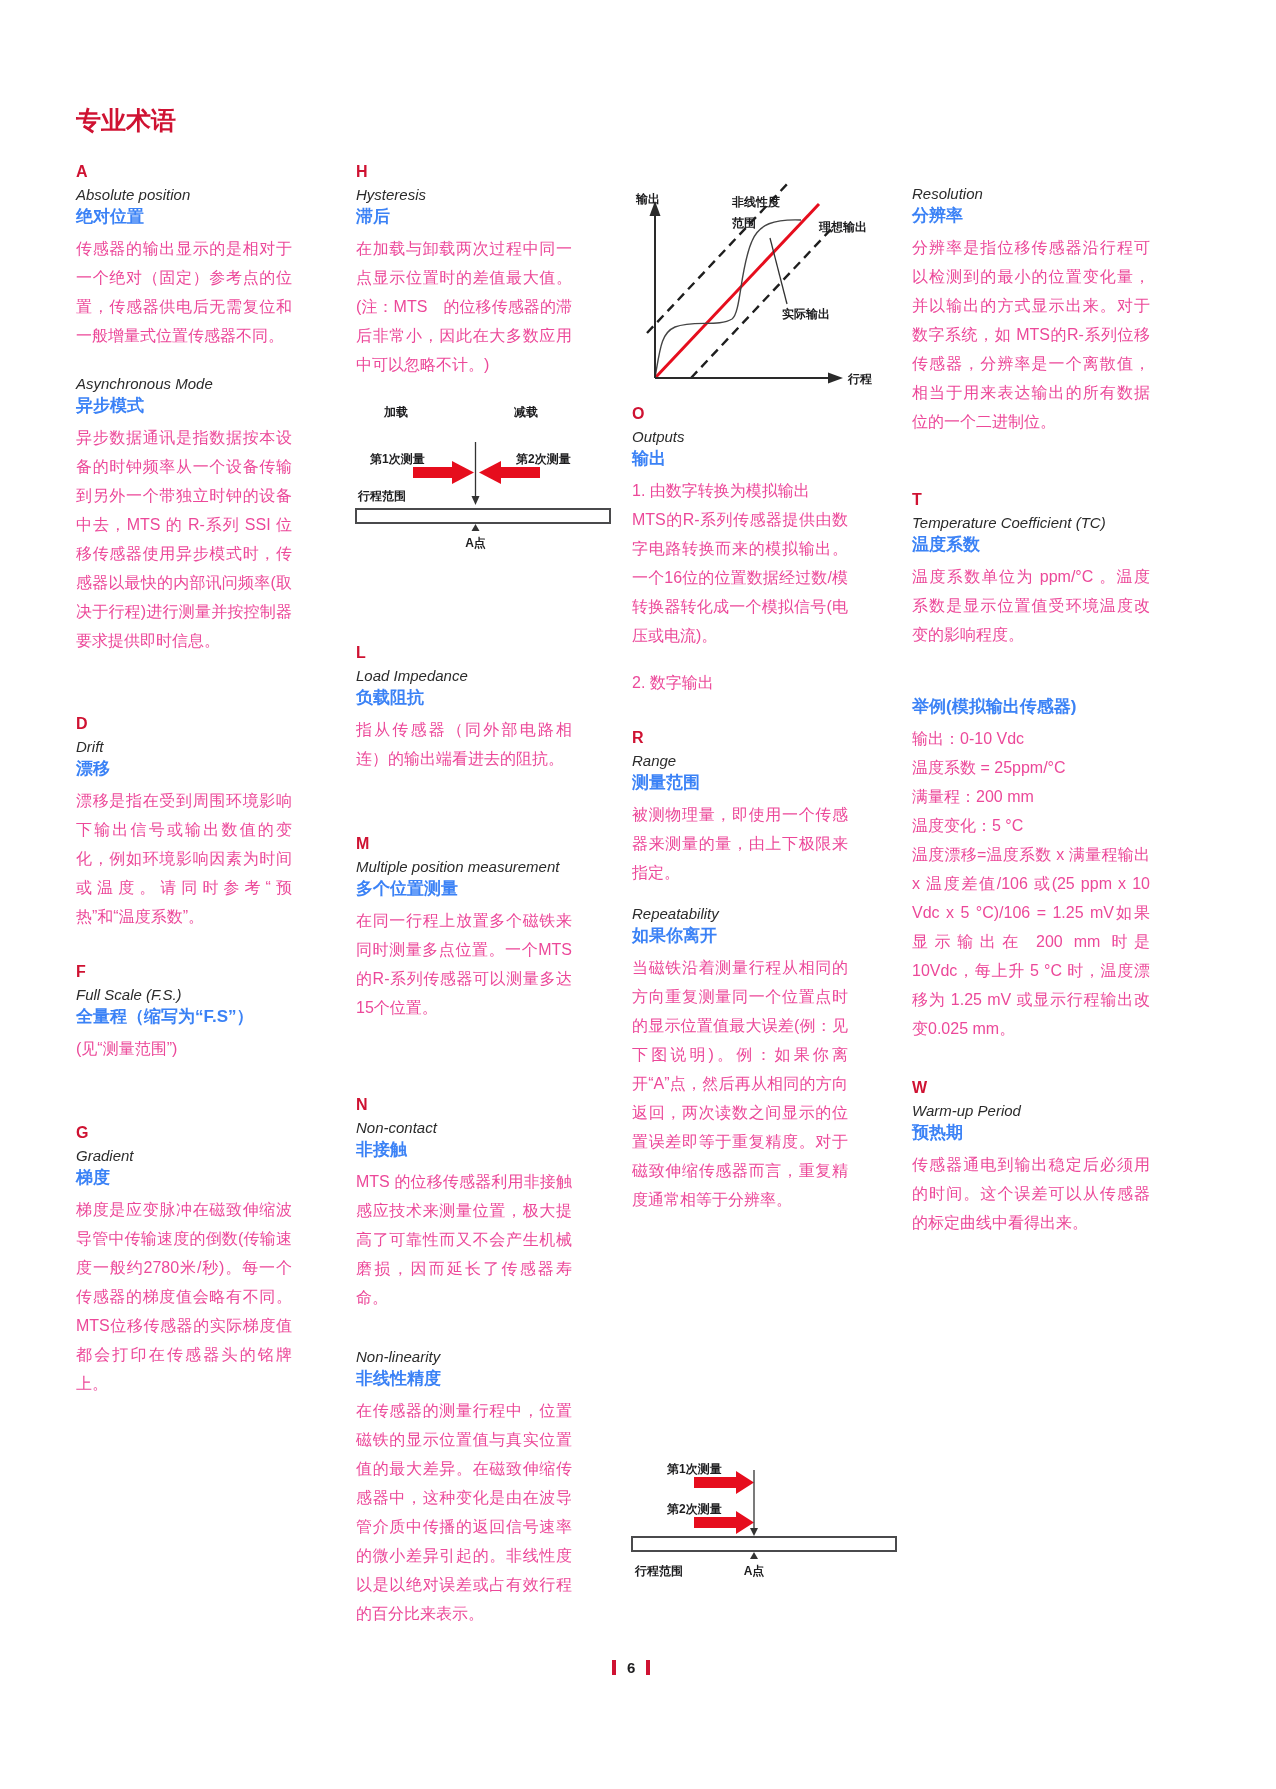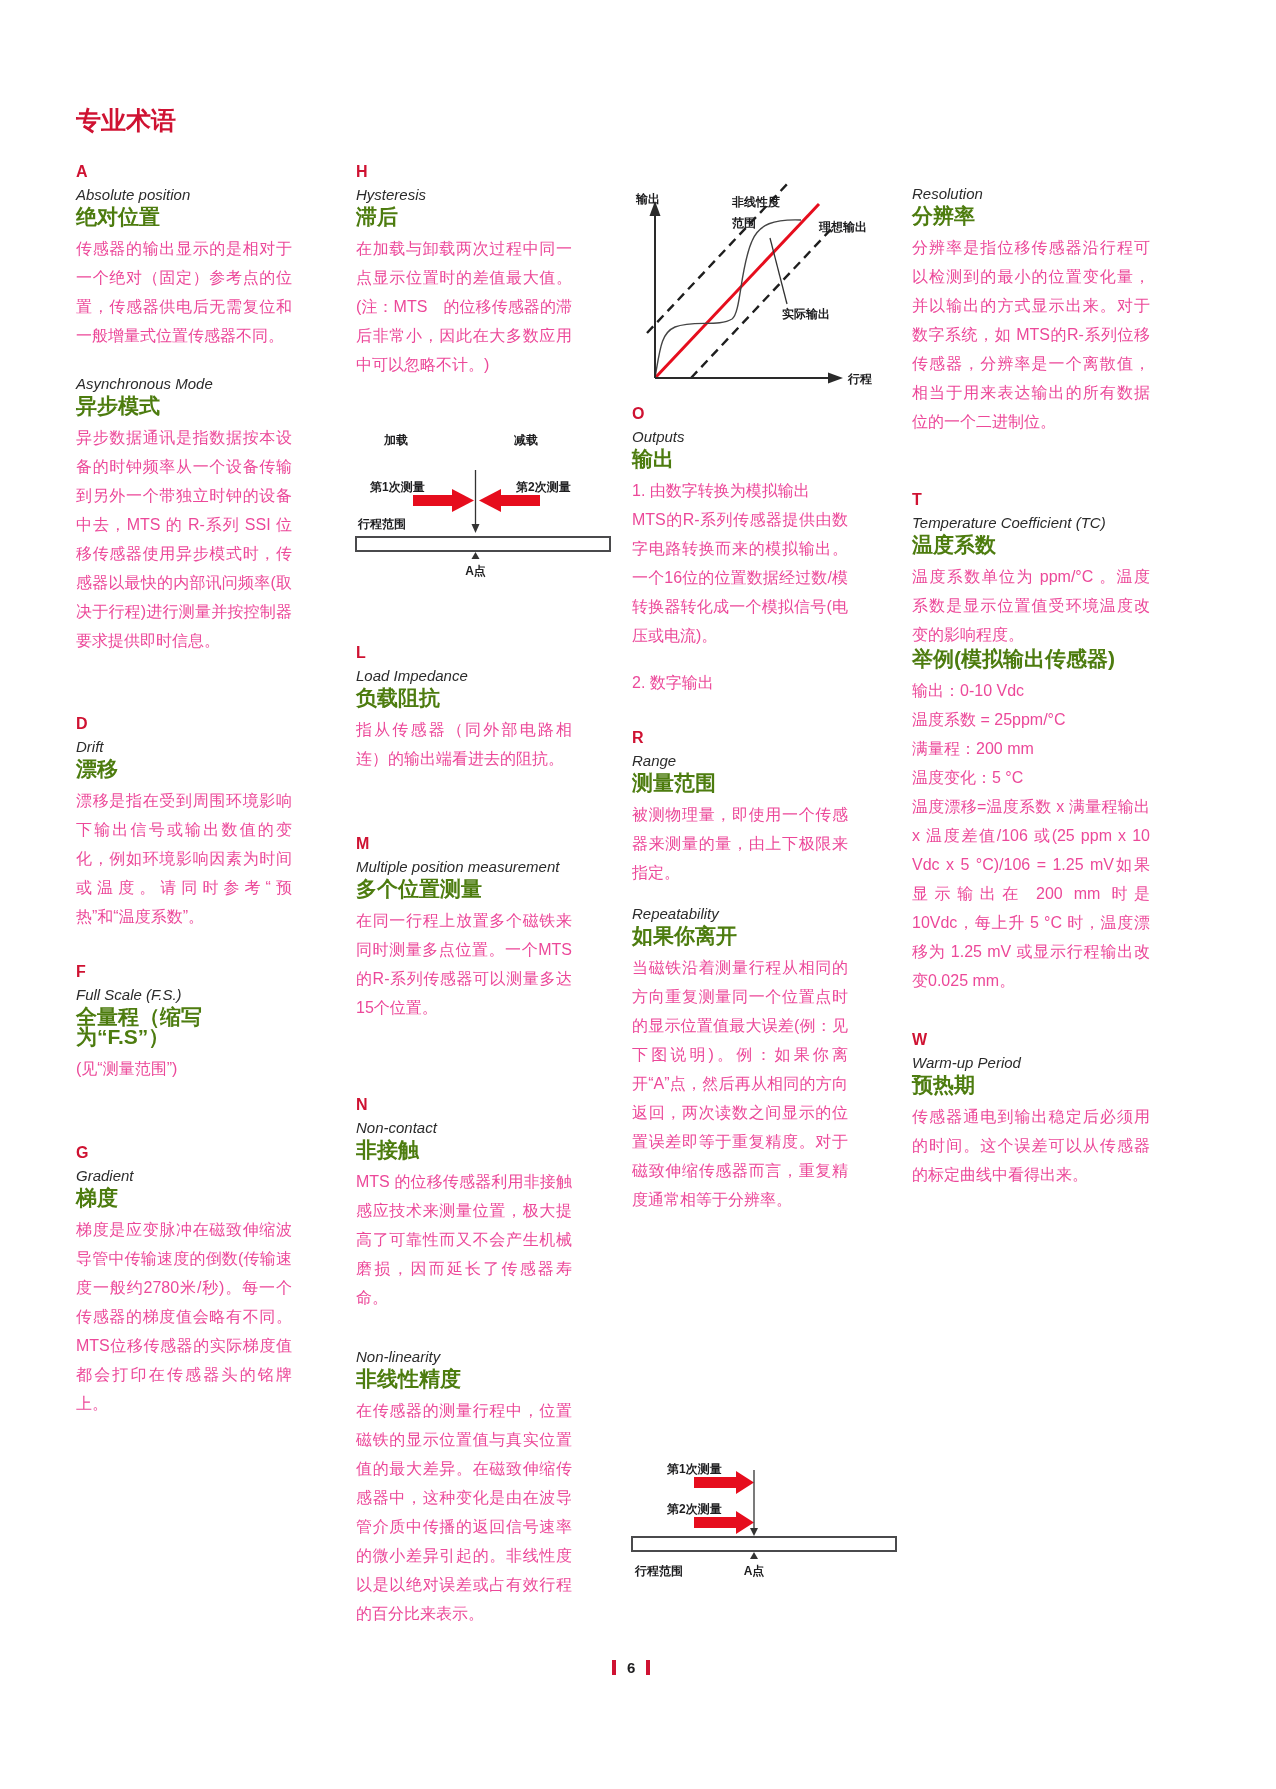--- a/index.html
+++ b/index.html
@@ -7,21 +7,21 @@
         font-family:"Liberation Sans","DejaVu Sans",sans-serif;color:#262626;overflow:hidden;}
   .col{position:absolute;}
   #col1{left:76px;top:106px;width:216px;}
   #col2{left:356px;top:163px;width:216px;}
   #col3{left:632px;top:405px;width:216px;}
   #col4{left:912px;top:185px;width:238px;}
   .page-title{font-size:25px;font-weight:700;color:#cf1232;margin:0 0 28px 0;line-height:29px;}
   .sec{margin:0;}
   .letter{font-size:16px;font-weight:700;color:#cf1232;line-height:17px;margin:0 0 6px 0;}
   .en{font-size:15px;line-height:18px;margin:0 0 3px 0;color:#2b2b2b;font-style:italic;}
-  .cn{font-size:21px;font-weight:700;line-height:20px;margin:0 0 7px 0;color:#4d7c0f;}
+  .cn{font-size:17px;font-weight:700;line-height:20px;margin:0 0 7px 0;color:#3b82f6;}
   .bodytext p{font-size:16px;line-height:29px;margin:0;text-align:justify;color:#ec4899;}
   .bodytext p.pgap{margin-top:18px;}
   .diagram{position:absolute;}
   .dlabel{font-size:12px;font-weight:700;fill:#1d1d1f;}
   .axis{stroke:#2a2a2a;stroke-width:2;fill:none;}
   .axishead{fill:#2a2a2a;}
   .dash{stroke:#1e1e1e;stroke-width:2.4;stroke-dasharray:9 6;fill:none;}
   .ideal{stroke:#e60d1d;stroke-width:3;fill:none;}
   .actual{stroke:#444444;stroke-width:1.4;fill:none;}
   .thin{stroke:#333333;stroke-width:1.3;fill:none;}
@@ -173,21 +173,21 @@
 
     <section class="sec" style="margin-top:55px">
       <div class="letter">T</div>
       <div class="en">Temperature Coefficient (TC)</div>
       <div class="cn">温度系数</div>
       <div class="bodytext">
           <p>温度系数单位为 ppm/°C 。温度系数是显示位置值受环境温度改变的影响程度。</p>
         </div>
     </section>
 
-    <section class="sec" style="">
+    <section class="sec" style="margin-top:48px">
       <div class="cn">举例(模拟输出传感器)</div>
       <div class="bodytext">
         <p>输出：0-10 Vdc</p>
         <p>温度系数 = 25ppm/°C</p>
         <p>满量程：200 mm</p>
         <p>温度变化：5 °C</p>
         <p>温度漂移=温度系数 x 满量程输出 x 温度差值/106 或(25 ppm x 10 Vdc x 5 °C)/106 = 1.25 mV如果显示输出在 200 mm 时是 10Vdc，每上升 5 °C 时，温度漂移为 1.25 mV 或显示行程输出改变0.025 mm。</p>
       </div>
     </section>
 
@@ -214,21 +214,21 @@
       <polygon class="axishead" points="209,222 194,216.5 194,227.5"></polygon>
       <text class="dlabel" x="2" y="47">输出</text>
       <text class="dlabel" x="214" y="227">行程</text>
       <text class="dlabel" x="98" y="50">非线性度</text>
       <text class="dlabel" x="98" y="71">范围</text>
       <text class="dlabel" x="185" y="75">理想输出</text>
       <text class="dlabel" x="148" y="162">实际输出</text>
     </svg>
   </div>
 
-  <div class="diagram" style="left:354px;top:416px;width:260px;height:172px">
+  <div class="diagram" style="left:354px;top:388px;width:260px;height:172px">
     <svg width="260" height="172" viewBox="0 0 260 172">
       <text class="dlabel" x="30" y="28">加载</text>
       <text class="dlabel" x="160" y="28">减载</text>
       <text class="dlabel" x="16" y="75">第1次测量</text>
       <text class="dlabel" x="162" y="75">第2次测量</text>
       <line class="thin" x1="121.5" y1="54" x2="121.5" y2="110"></line>
       <polygon class="mark" points="117.5,108 125.5,108 121.5,117"></polygon>
       <rect class="redarrow" x="59" y="79" width="39" height="11"></rect>
       <polygon class="redarrow" points="98,73 120,84.5 98,96"></polygon>
       <rect class="redarrow" x="147" y="79" width="39" height="11"></rect>

